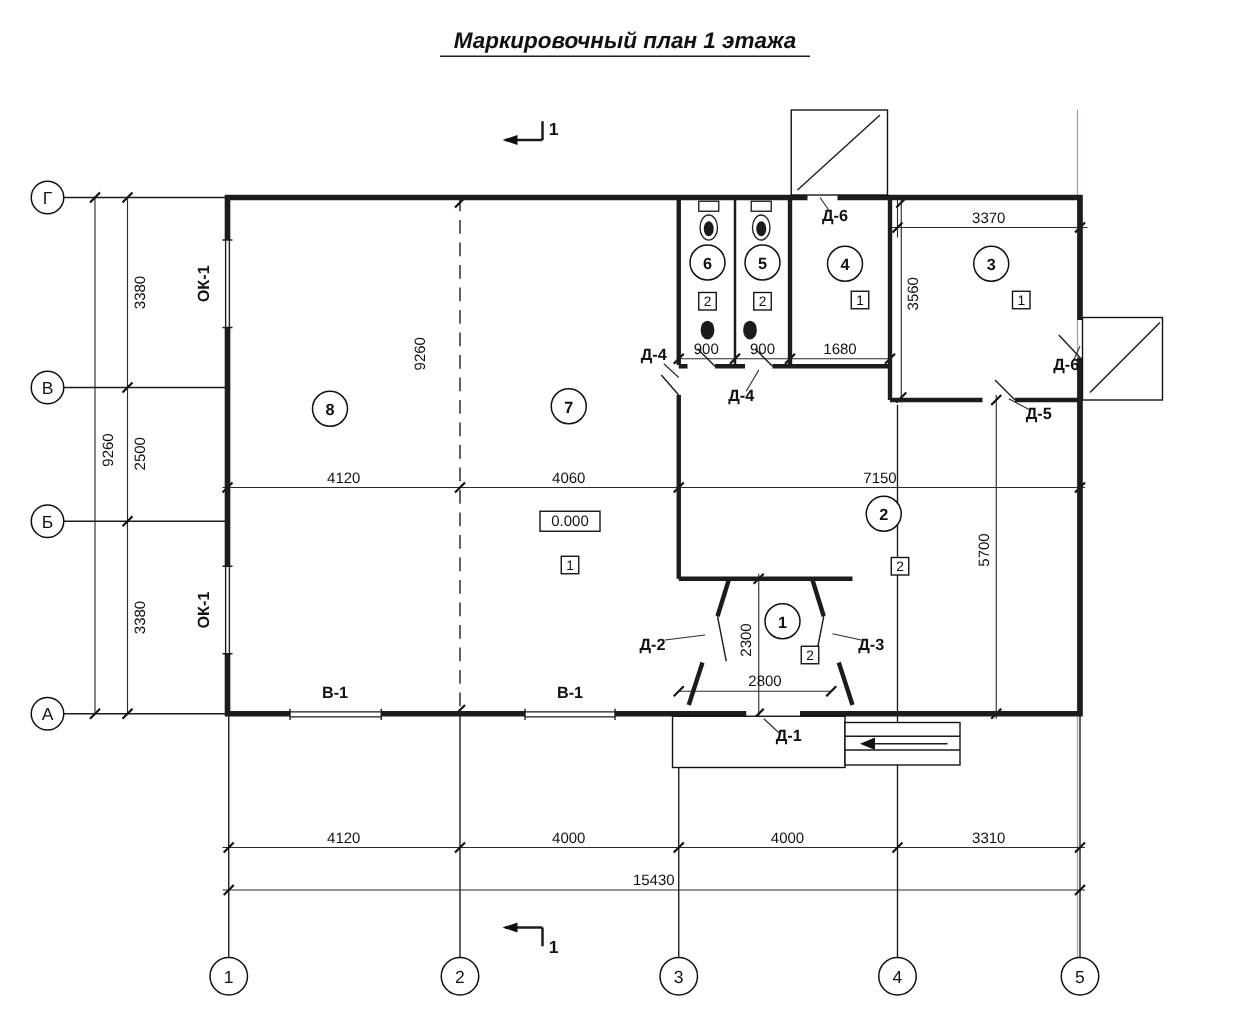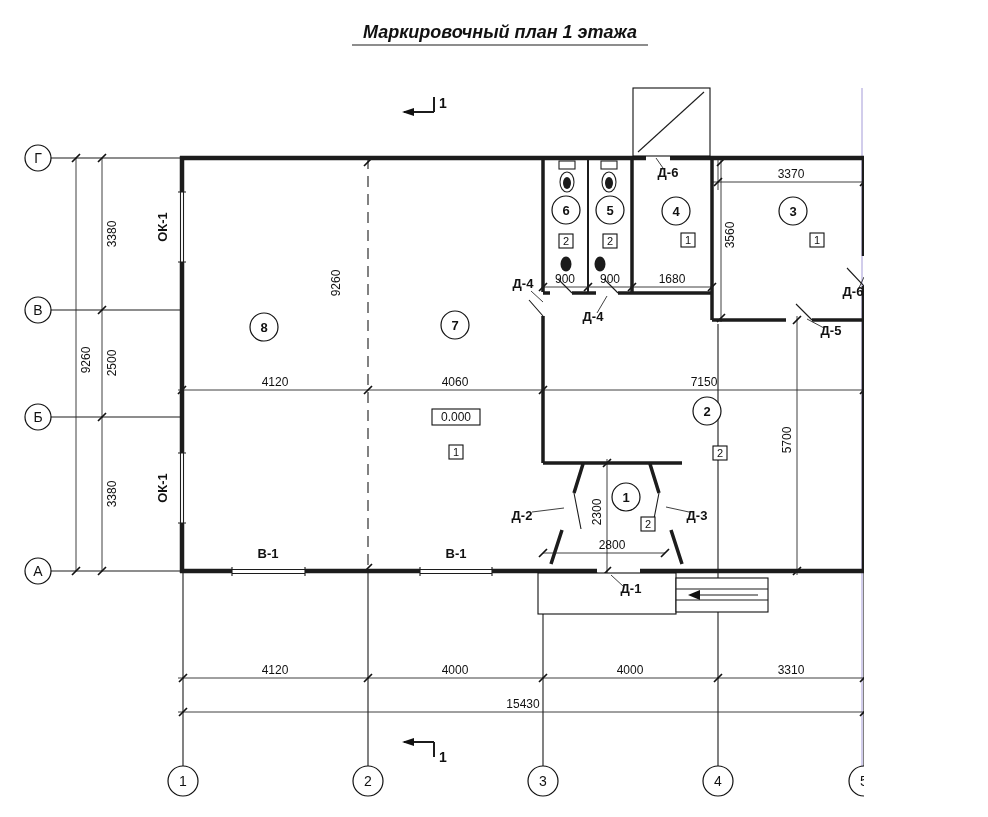--- a/index.html
+++ b/index.html
@@ -1,16 +1,16 @@
 <!DOCTYPE html>
 <html><head>
 <meta charset="utf-8">
 <style>
   html,body{margin:0;padding:0;background:#ffffff;}
-  .wrap{width:864px;height:817px;position:relative;background:#fff;overflow:hidden;}
+  .wrap{width:988px;height:817px;position:relative;background:#fff;overflow:hidden;}
   svg{display:block;}
   .ln{stroke:#1c1c1c;fill:none;stroke-linecap:butt;}
   .w5{stroke-width:4.5;}
   .w4{stroke-width:3.5;}
   .w2{stroke-width:2;}
   .thin{stroke-width:1.1;}
   .dim{stroke:#2b2b2b;stroke-width:0.9;fill:none;}
   .tick{stroke:#111;stroke-width:1.7;fill:none;}
   .dash{stroke-dasharray:11 7;}
   .blue{stroke:#a49bd8;stroke-width:1;fill:none;}

